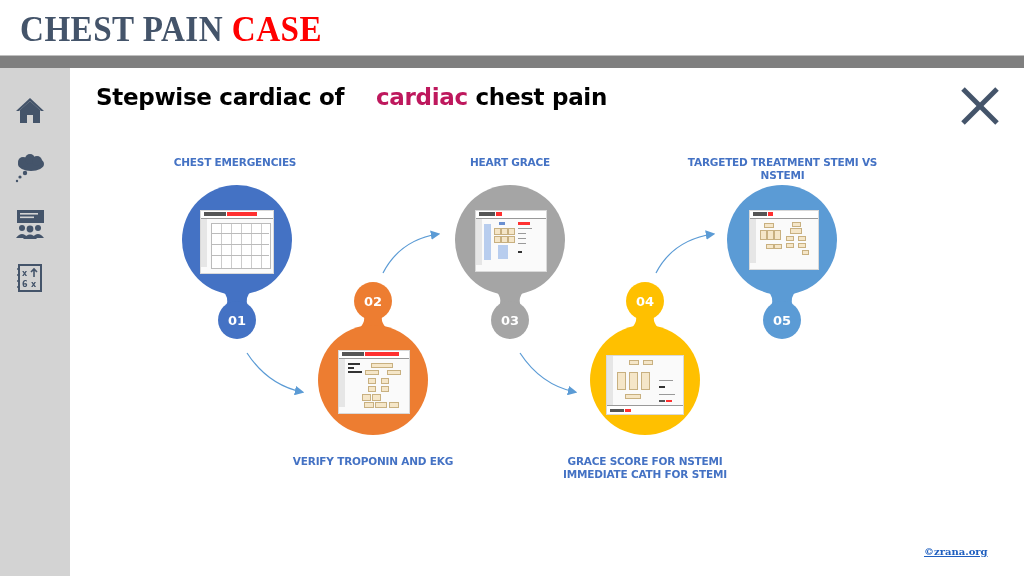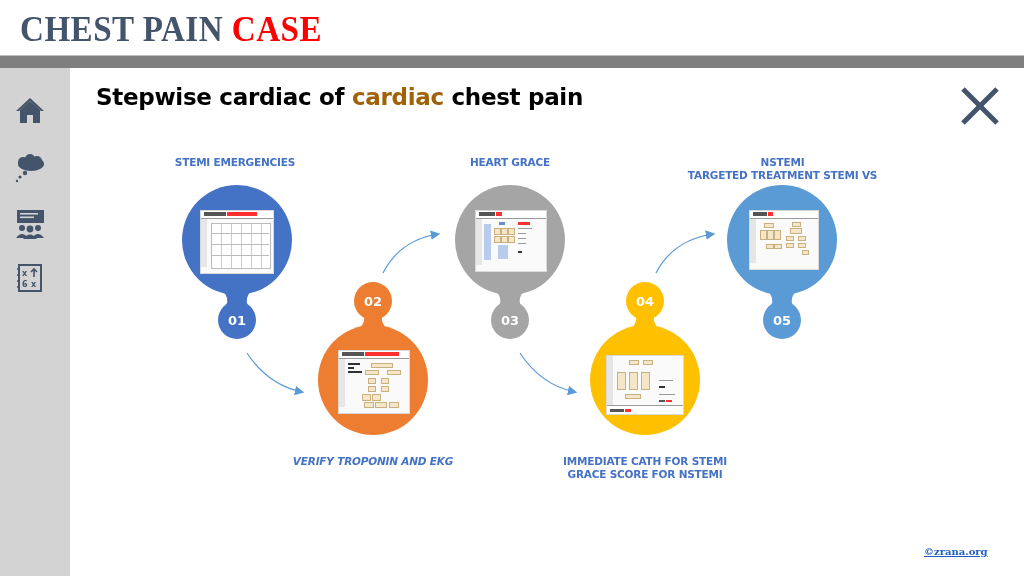--- a/index.html
+++ b/index.html
@@ -3,21 +3,21 @@
   <meta charset="utf-8">
   <style>
     html, body { margin:0; padding:0; }
     body { width:1024px; height:576px; position:relative; overflow:hidden; background:#ffffff; font-family:"Liberation Sans", sans-serif; }
     .app-title { position:absolute; left:20px; top:8px; font-family:"Liberation Serif", serif; font-weight:bold; font-size:36px; color:#44546a; letter-spacing:0.5px; white-space:nowrap; transform:scaleX(0.92); transform-origin:left top; }
     .app-title .accent { color:#ff0000; }
     .top-bar { position:absolute; left:0; top:55px; width:1024px; height:12px; background:#7f7f7f; border-top:1px solid #bfbfbf; }
     .sidebar { position:absolute; left:0; top:68px; width:70px; height:508px; background:#d3d3d3; }
     .side-icon { position:absolute; left:14px; width:32px; height:32px; cursor:pointer; }
     .page-title { position:absolute; left:96px; top:84px; font-family:"DejaVu Sans", sans-serif; font-weight:bold; font-size:23px; color:#000; white-space:nowrap; letter-spacing:-0.3px; }
-    .page-title .accent { color:#a16207; }
+    .page-title .accent { color:#be185d;margin-left:24px; }
     .close-btn { position:absolute; left:958px; top:84px; width:44px; height:44px; cursor:pointer; }
     .step-label { position:absolute; font-family:"DejaVu Sans", sans-serif; font-weight:bold; font-size:10.5px; color:#4472c4; text-align:center; line-height:13px; letter-spacing:-0.2px; }
     .diagram { position:absolute; left:0; top:0; width:1024px; height:576px; }
     .step-num { font-family:"DejaVu Sans", sans-serif; font-size:13px; font-weight:bold; fill:#ffffff; }
     .copyright { position:absolute; left:924px; top:546px; font-family:"DejaVu Serif", serif; font-weight:bold; font-size:10px; color:#1f5fbf; text-decoration:underline; cursor:pointer; }
     .thumb { position:absolute; background:#fafafa; border:1px solid #d9d9d9; overflow:hidden; }
     .thumb .t-head { position:absolute; left:0; top:0; right:0; height:7px; background:#fff; border-bottom:1px solid #999; }
     .thumb .t-title { position:absolute; left:3px; top:1px; height:4px; width:22px; background:#555; }
     .thumb .t-red { position:absolute; top:1px; height:4px; background:#ff3030; }
     .thumb .t-side { position:absolute; left:0; top:8px; width:6px; bottom:6px; background:#e6e6e6; }
@@ -228,25 +228,25 @@
   <div class="cell" style="left:24px; top:33px; width:6px; height:3px;"></div>
   <div class="cell" style="left:42px; top:11px; width:7px; height:3px;"></div>
   <div class="cell" style="left:40px; top:17px; width:10px; height:4px;"></div>
   <div class="cell" style="left:36px; top:25px; width:6px; height:3px;"></div>
   <div class="cell" style="left:48px; top:25px; width:6px; height:3px;"></div>
   <div class="cell" style="left:36px; top:32px; width:6px; height:3px;"></div>
   <div class="cell" style="left:48px; top:32px; width:6px; height:3px;"></div>
   <div class="cell" style="left:52px; top:39px; width:5px; height:3px;"></div>
 </div>
 
-<div class="step-label" style="left:150px; top:156px; width:170px;">STEMI EMERGENCIES</div>
-<div class="step-label" style="left:272px; top:455px; width:202px;font-style:italic;">VERIFY TROPONIN AND EKG</div>
+<div class="step-label" style="left:150px; top:156px; width:170px;">CHEST EMERGENCIES</div>
+<div class="step-label" style="left:272px; top:455px; width:202px;">VERIFY TROPONIN AND EKG</div>
 <div class="step-label" style="left:440px; top:156px; width:140px;">HEART GRACE</div>
 <div class="step-label" style="left:545px; top:455px; width:200px;">
+  <div>GRACE SCORE FOR NSTEMI</div>
   <div>IMMEDIATE CATH FOR STEMI</div>
-  <div>GRACE SCORE FOR NSTEMI</div>
 </div>
 <div class="step-label" style="left:680px; top:156px; width:205px;">
+  <div>TARGETED TREATMENT STEMI VS</div>
   <div>NSTEMI</div>
-  <div>TARGETED TREATMENT STEMI VS</div>
 </div>
 
 <a class="copyright">©zrana.org</a>
 
 </body></html>

